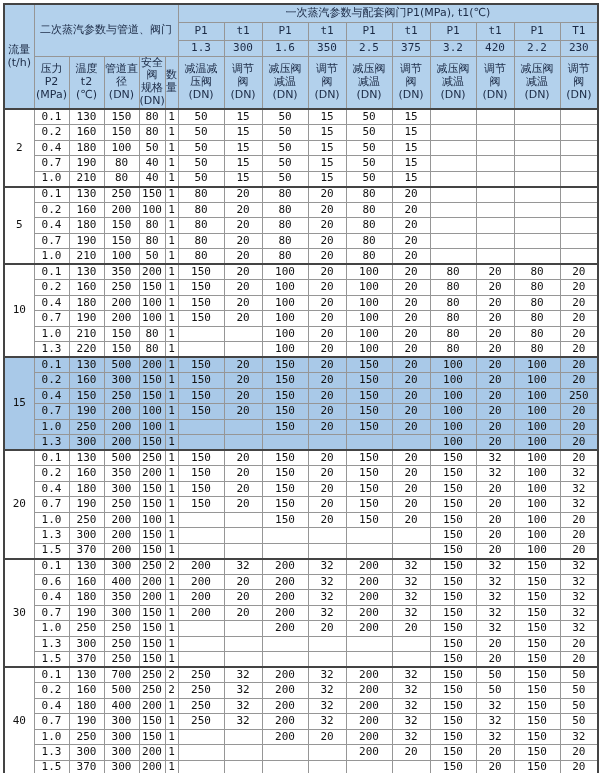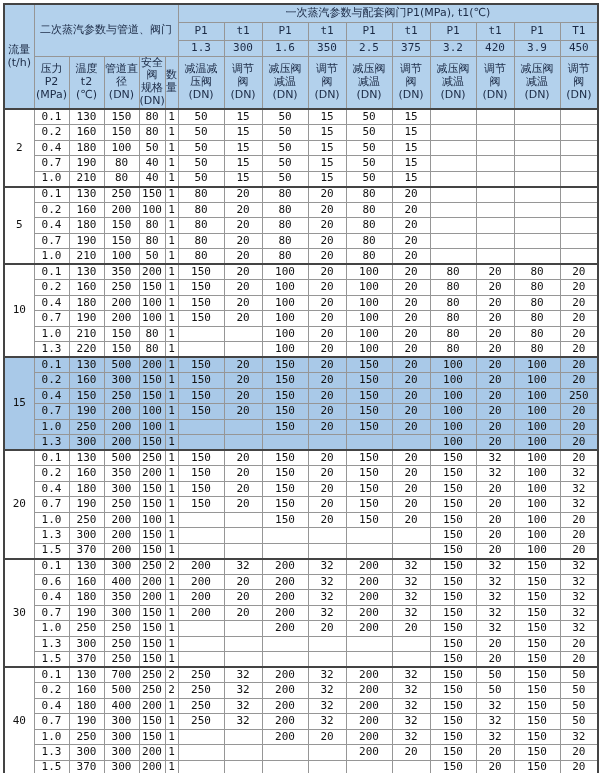--- a/index.html
+++ b/index.html
@@ -90,22 +90,22 @@
       </tr>
       <tr class="rC">
         <th class="mono">1.3</th>
         <th class="mono">300</th>
         <th class="mono">1.6</th>
         <th class="mono">350</th>
         <th class="mono">2.5</th>
         <th class="mono">375</th>
         <th class="mono">3.2</th>
         <th class="mono">420</th>
-        <th class="mono">3.9</th>
-        <th class="mono">450</th>
+        <th class="mono">2.2</th>
+        <th class="mono">230</th>
       </tr>
       <tr class="rD">
         <th>压力
 P2
 (MPa)</th>
         <th>温度
 t2
 (℃)</th>
         <th>管道直
 径

